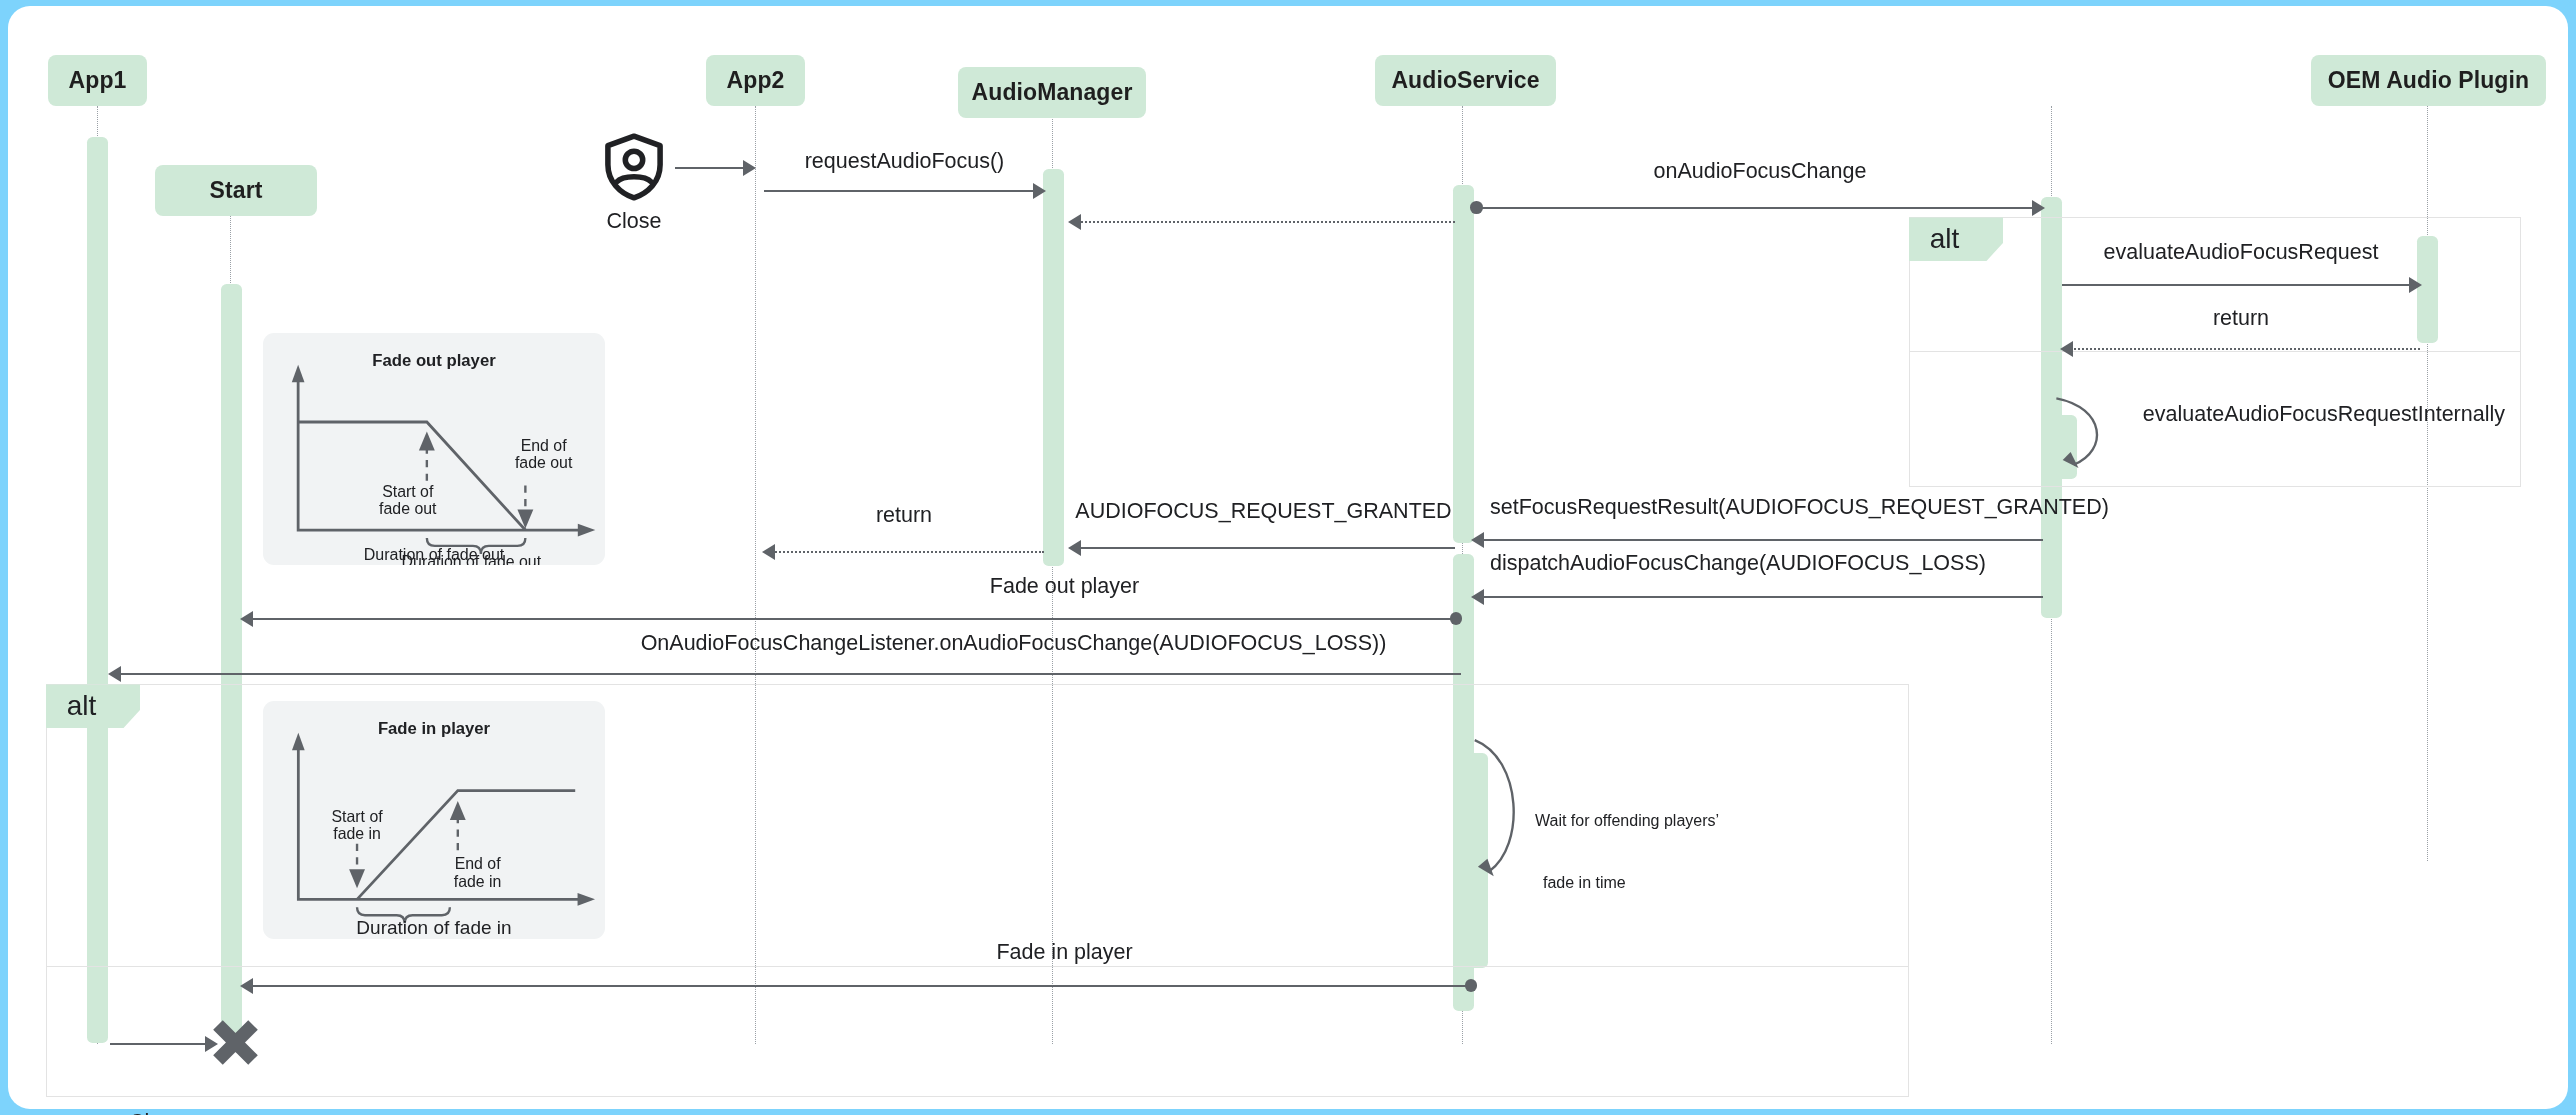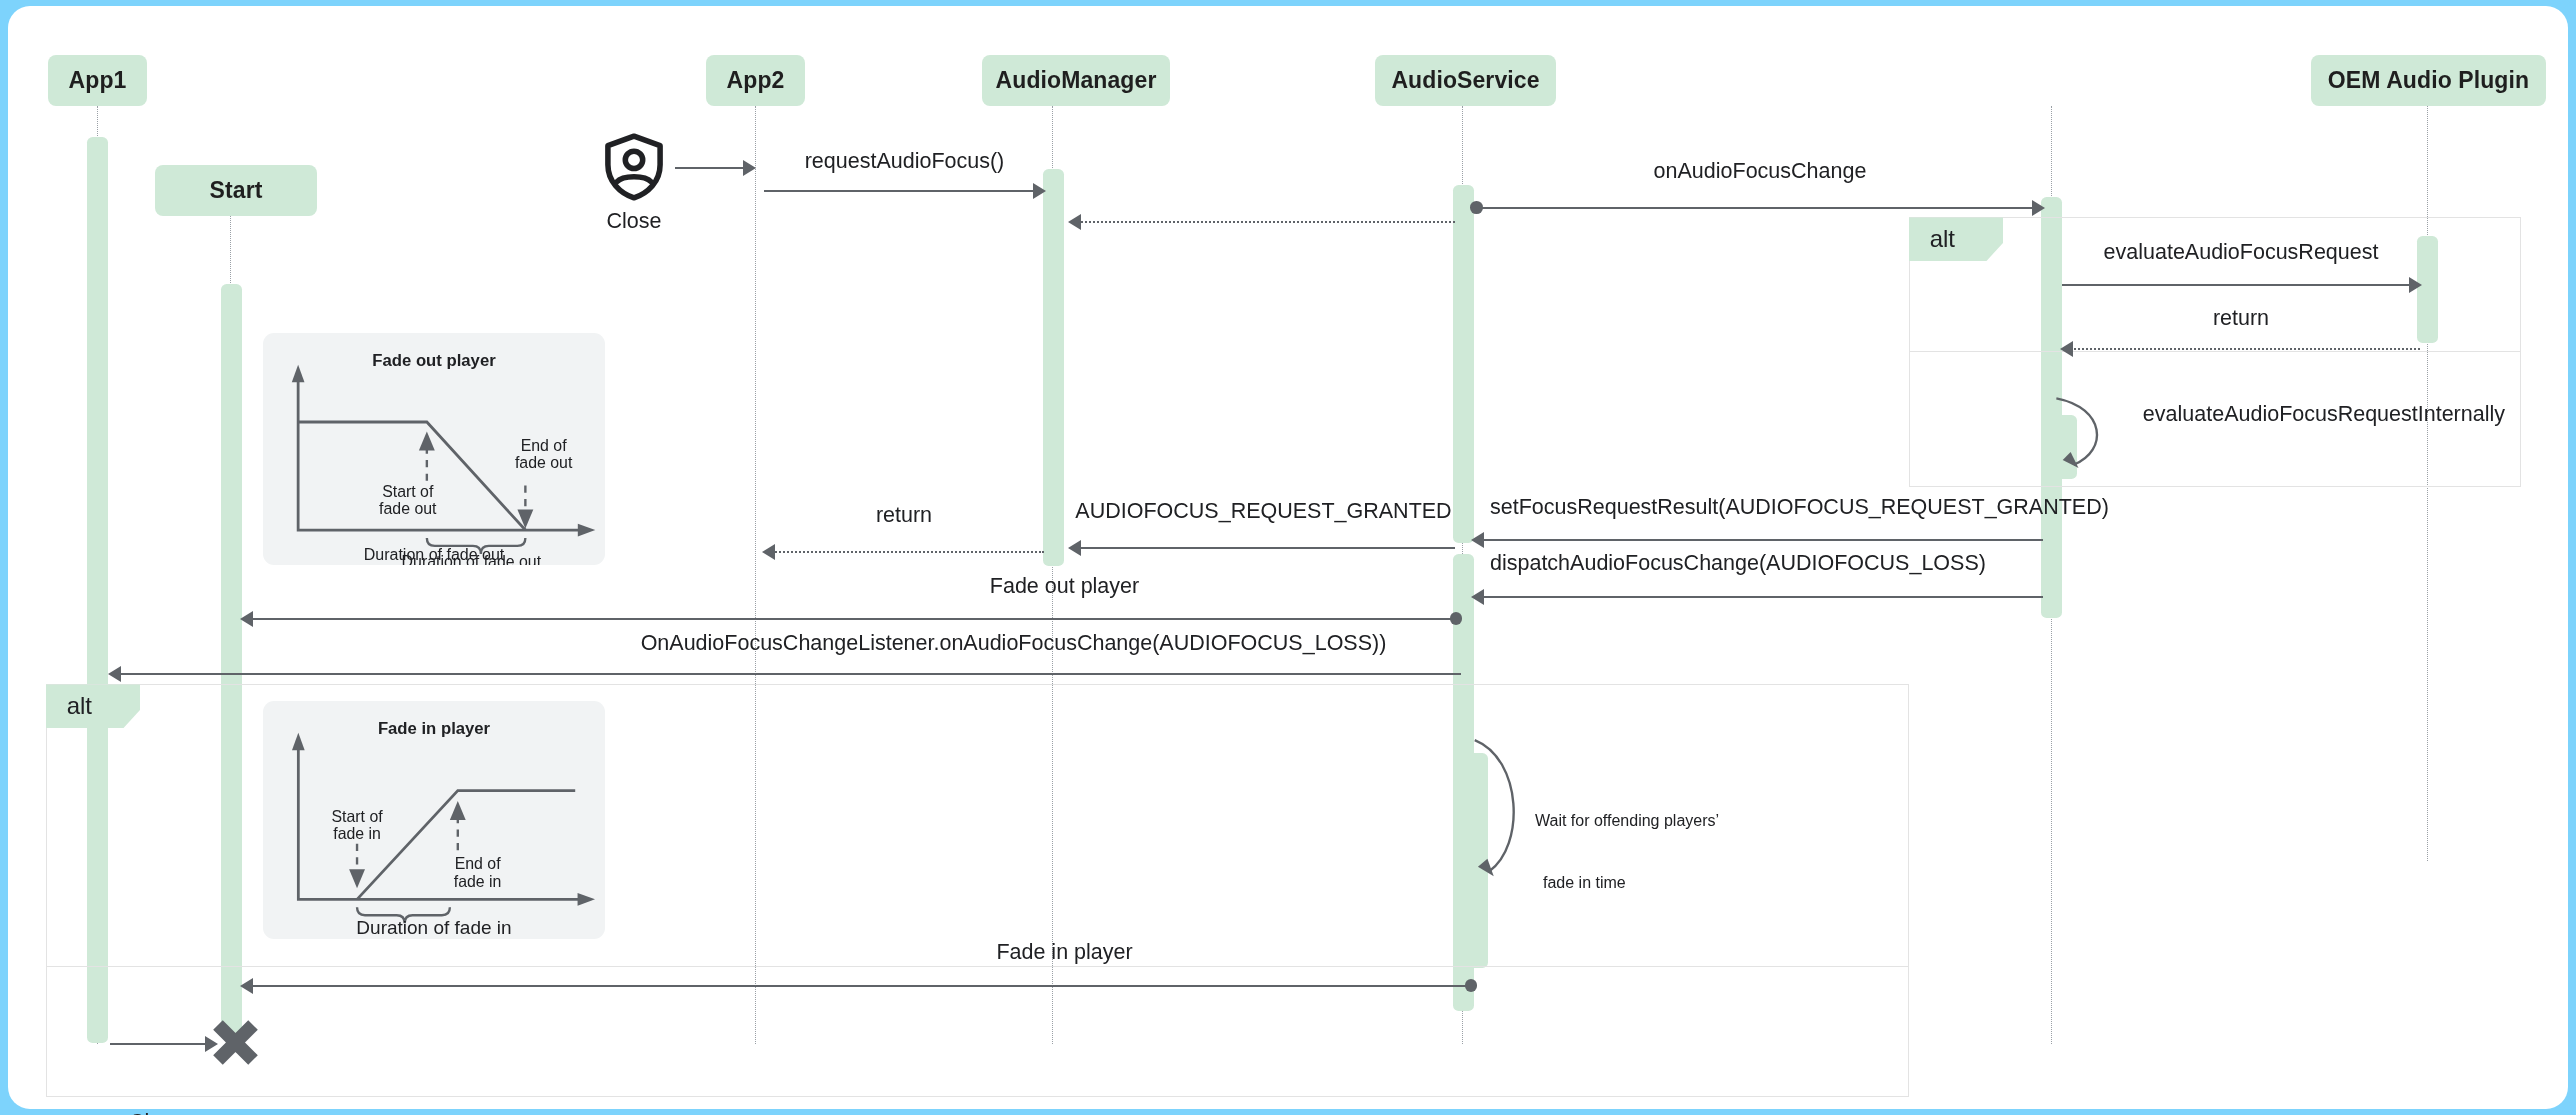--- a/index.html
+++ b/index.html
@@ -23,21 +23,21 @@
   .msg.left  .head{left:-1.6px;border-right:13.5px solid #5f6368;}
   .msg .ball{position:absolute;top:-6.4px;width:12.7px;height:12.7px;border-radius:50%;background:#5f6368;}
   .msg.right .ball{left:-3.2px;}
   .msg.left  .ball{right:-3.2px;}
 
   .msg-label{position:absolute;font-size:21.5px;color:#202124;white-space:nowrap;
      text-align:center;line-height:1.18;}
 
   .frame{position:absolute;border:1.6px solid #e3e3e3;box-sizing:border-box;background:transparent;}
   .frame-div{position:absolute;height:0;border-top:1.6px solid #e3e3e3;}
-  .frame-tag{position:absolute;background:#cfe9d7;color:#202124;font-size:24px;
+  .frame-tag{position:absolute;background:#cfe9d7;color:#202124;font-size:28px;
      display:flex;align-items:center;padding-left:20.7px;box-sizing:border-box;
      clip-path:polygon(0 0,100% 0,100% 58%,82% 100%,0 100%);}
 
   .chartbox{position:absolute;background:#f1f3f4;border-radius:11px;}
   .chartbox .ct{position:absolute;left:0;right:0;text-align:center;font-weight:700;
      font-size:16.7px;color:#202124;}
   .chartbox svg{position:absolute;left:0;top:0;}
 
   .actor{position:absolute;text-align:center;}
   .actor .nm{font-size:21.5px;color:#202124;margin-top:4.8px;}
@@ -74,21 +74,21 @@
     </div>
 
     <div class="lifeline-head" style="left:147px; top:159px; width:162px; height:51px;">
       <span>Start</span>
     </div>
 
     <div class="lifeline-head" style="left:698px; top:49px; width:99px; height:51px;">
       <span>App2</span>
     </div>
 
-    <div class="lifeline-head" style="left:950px; top:49px; width:188px; height:51px;margin-left:24px;">
+    <div class="lifeline-head" style="left:950px; top:61px; width:188px; height:51px;">
       <span>AudioManager</span>
     </div>
 
     <div class="lifeline-head" style="left:1367px; top:49px; width:181px; height:51px;">
       <span>AudioService</span>
     </div>
 
 
     <div class="lifeline-head" style="left:2303px; top:49px; width:235px; height:51px;">
       <span>OEM Audio Plugin</span>

